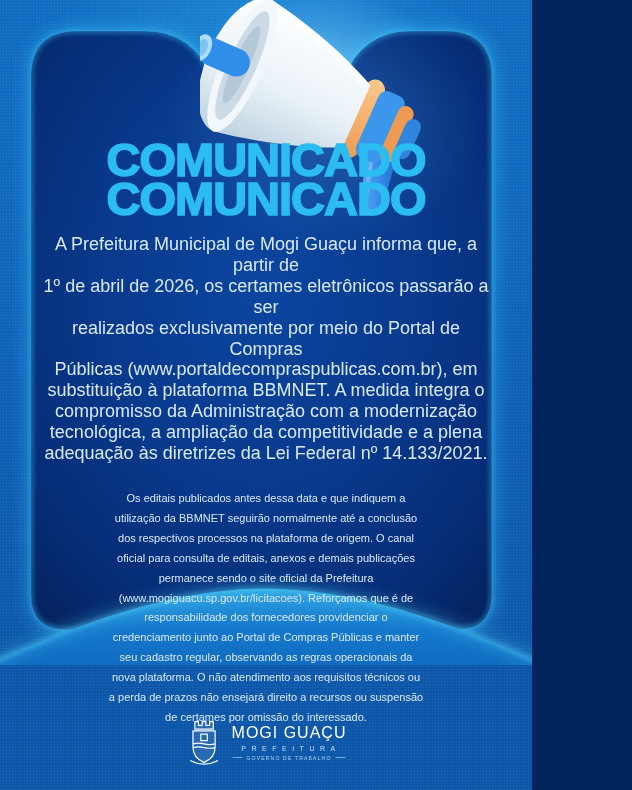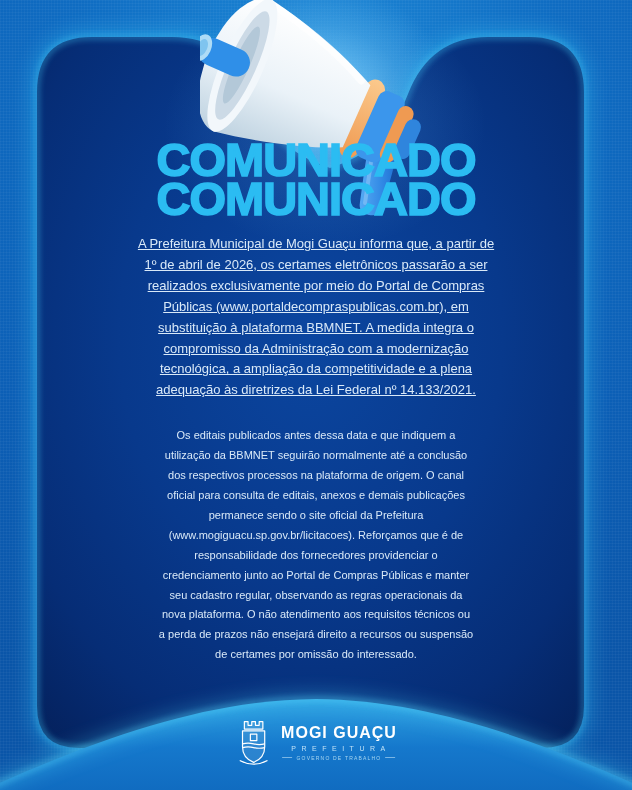--- a/index.html
+++ b/index.html
@@ -1,17 +1,17 @@
 <!DOCTYPE html>
 <html><head>
 <meta charset="utf-8">
 <style>
   html,body{margin:0;padding:0;background:#03255e;}
   .canvas{
-    position:relative;width:632px;height:790px;overflow:hidden;
+    position:relative;width:532px;height:790px;overflow:hidden;
     font-family:"Liberation Sans", sans-serif;
     background:radial-gradient(120% 85% at 50% 6%, #1c87d6 0%, #0f6cc2 32%, #0c5fb6 65%, #0a55a8 100%);
   }
   
   .texture{
     position:absolute;inset:0;pointer-events:none;
     background-image:
       repeating-linear-gradient(0deg, rgba(255,255,255,.035) 0 1px, transparent 1px 3px),
       repeating-linear-gradient(90deg, rgba(255,255,255,.03) 0 1px, transparent 1px 3px);
   }
@@ -30,29 +30,29 @@
   .title-block{
     position:absolute;left:0;right:0;top:140px;text-align:center;
     color:#2bbcf2;font-weight:bold;font-size:47px;line-height:39px;
     letter-spacing:-1px;-webkit-text-stroke:1.7px #2bbcf2;
   }
   .content{
     position:absolute;left:34px;right:34px;top:234px;text-align:center;
     color:#d9e9f8;
   }
   .content p{margin:0;white-space:pre-line;}
-  .p1{font-size:13px;line-height:20.9px;text-decoration:underline;}
+  .p1{font-size:18px;line-height:20.9px;}
   .p2{font-size:11px;line-height:19.9px;margin-top:25px !important;}
   .footer{
     position:absolute;left:50%;bottom:24px;transform:translateX(-50%);
     display:flex;align-items:center;gap:9px;color:#fff;
   }
   .crest{width:37px;height:48px;flex:0 0 auto;}
   .footer-text{display:flex;flex-direction:column;align-items:center;}
-  .city-name{font-size:16px;font-weight:bold;letter-spacing:1px;white-space:nowrap;}
+  .city-name{font-size:16px;font-weight:normal;letter-spacing:1px;white-space:nowrap;}
   .org-name{font-size:7px;letter-spacing:5.5px;color:#bfe2f7;margin-top:3px;white-space:nowrap;padding-left:4px;}
   .slogan{
     font-size:5px;letter-spacing:1.2px;color:#a6d6f0;margin-top:3px;white-space:nowrap;
     display:flex;align-items:center;gap:4px;
   }
   .slogan::before,.slogan::after{content:"";display:inline-block;width:10px;height:1px;background:rgba(190,225,248,.6);}
 </style>
 </head>
 <body>
 

